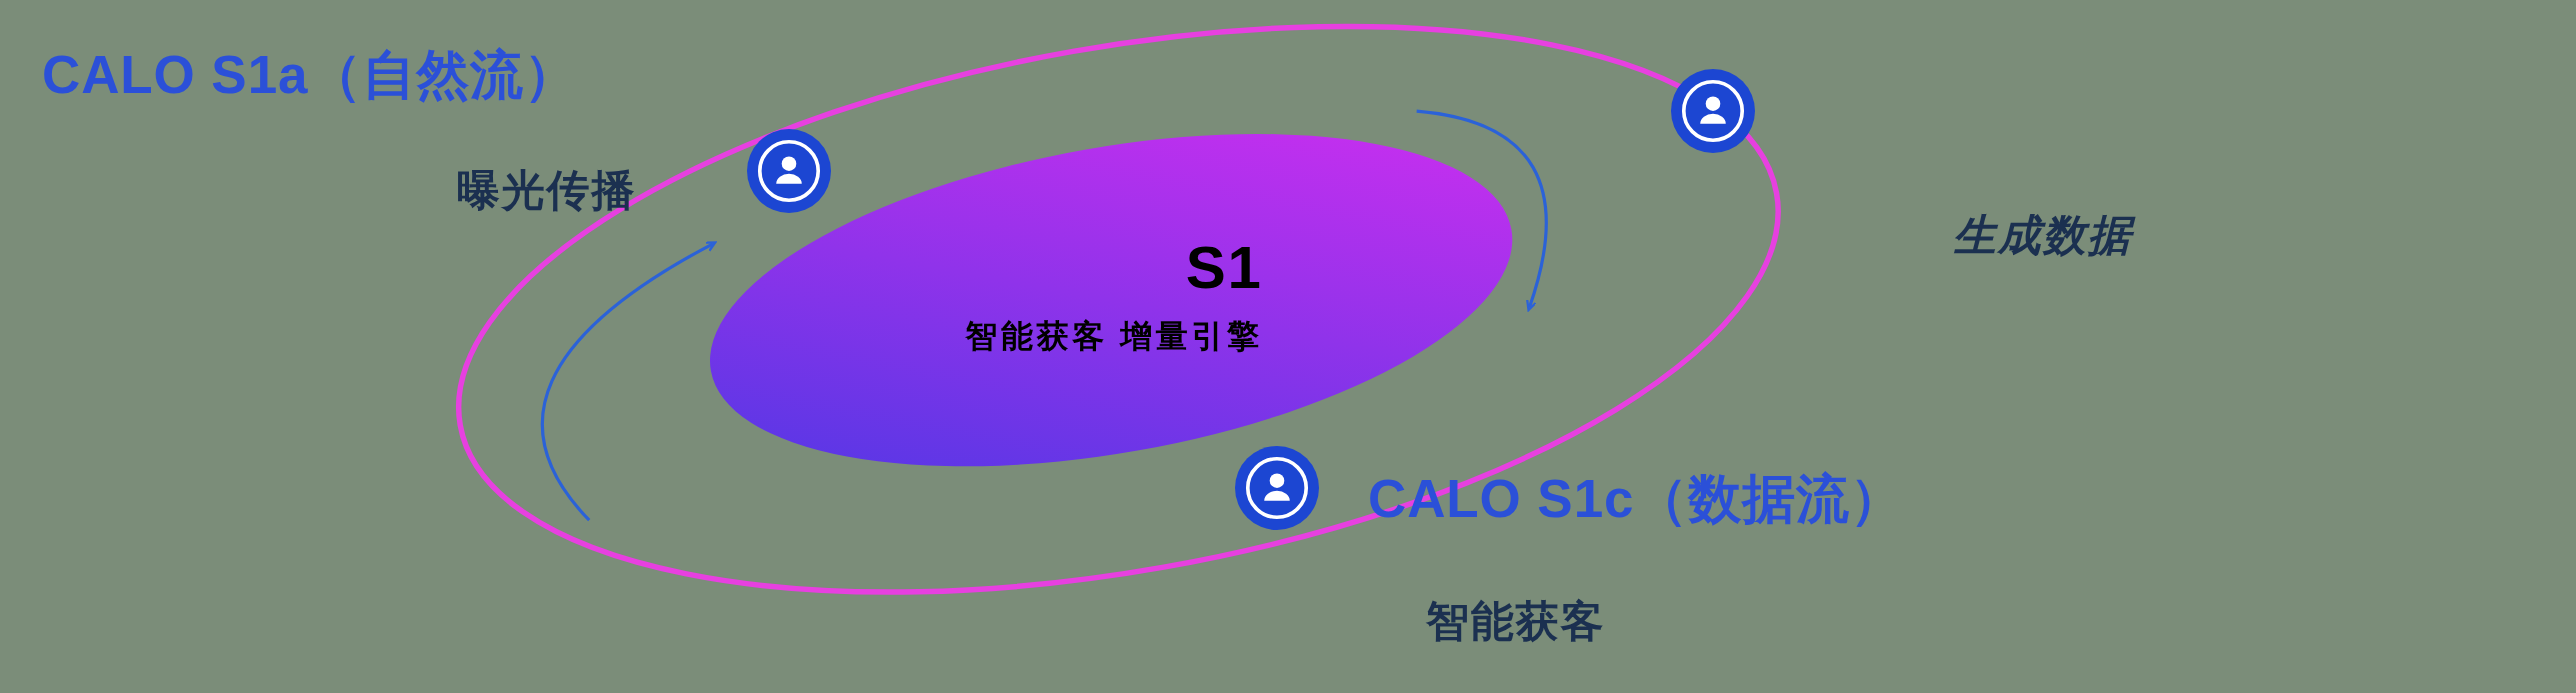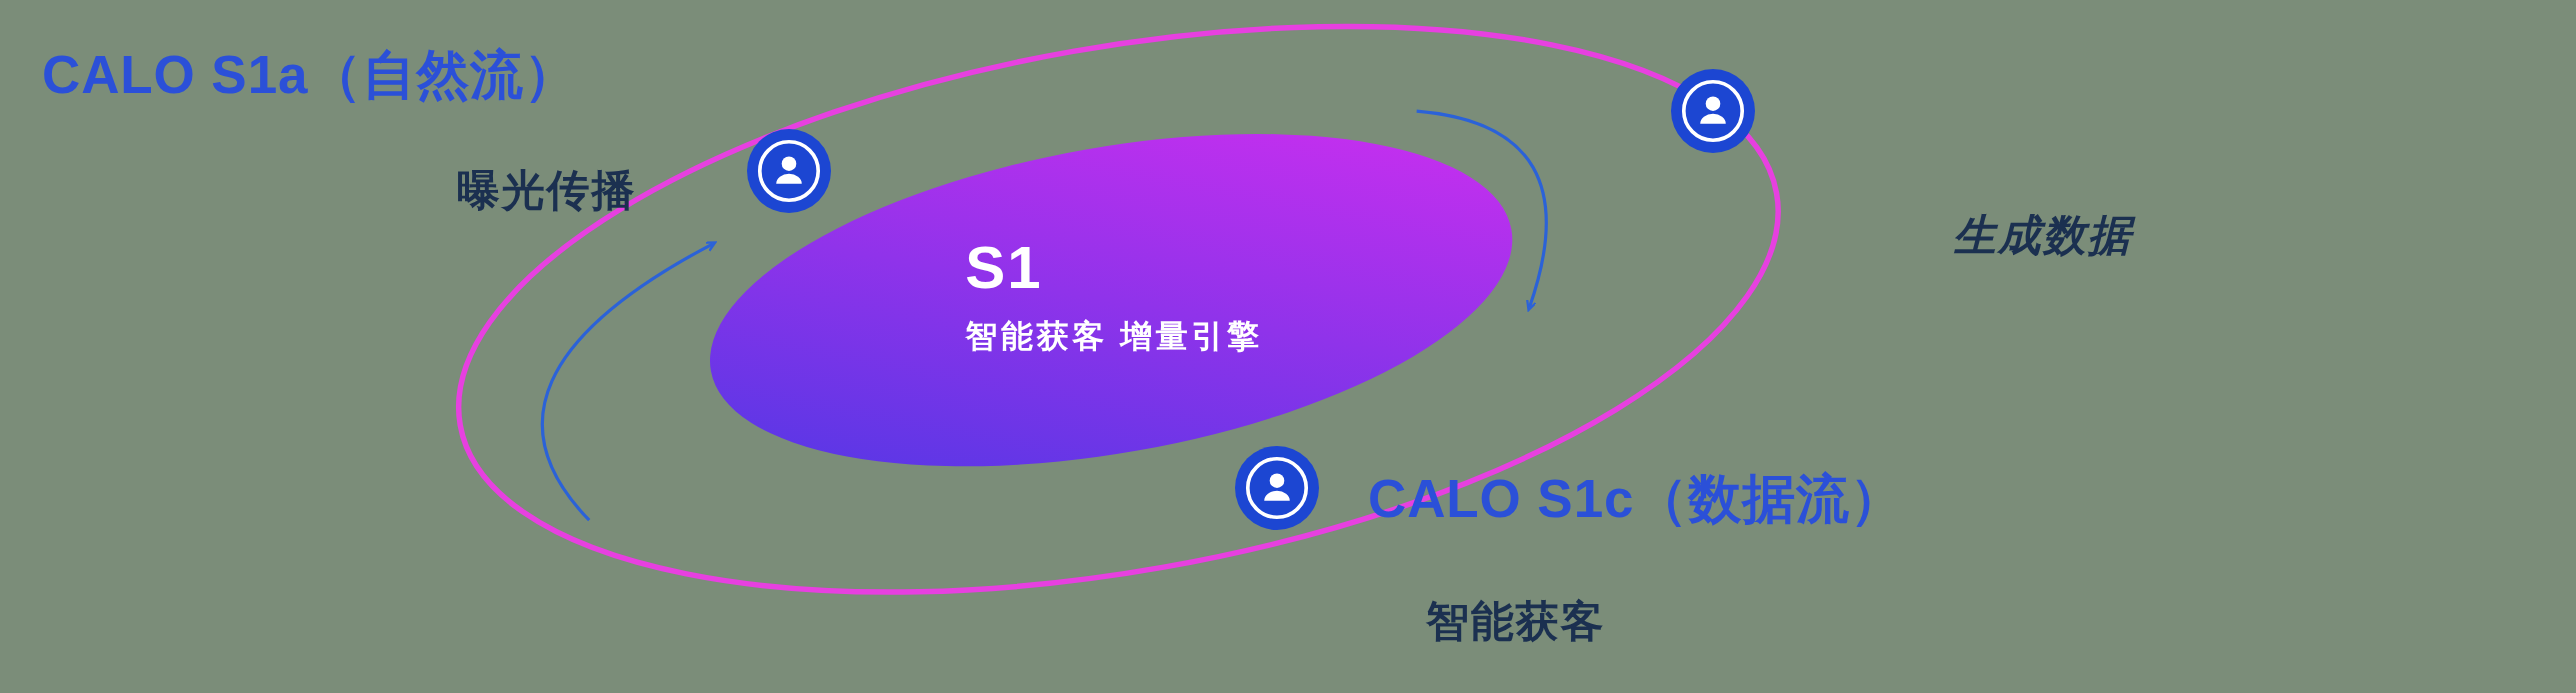--- a/index.html
+++ b/index.html
@@ -40,22 +40,22 @@
   .grad-end{stop-color:var(--grad-end);}
   .arrow{
     fill:none;
     stroke:var(--arrow-blue);
     stroke-width:3.5;
   }
   .core-text{
     position:absolute;
     left:1114px;top:296px;
     transform:translate(-50%,-50%);
-    text-align:left;
-    color:#ffffff;
+    text-align:right;
+    color:#000000;
     white-space:nowrap;
   }
   .core-title{
     font-size:60px;
     font-weight:bold;
     letter-spacing:1.8px;
     margin-bottom:12.7px;
   }
   .core-subtitle{
     font-size:32px;

